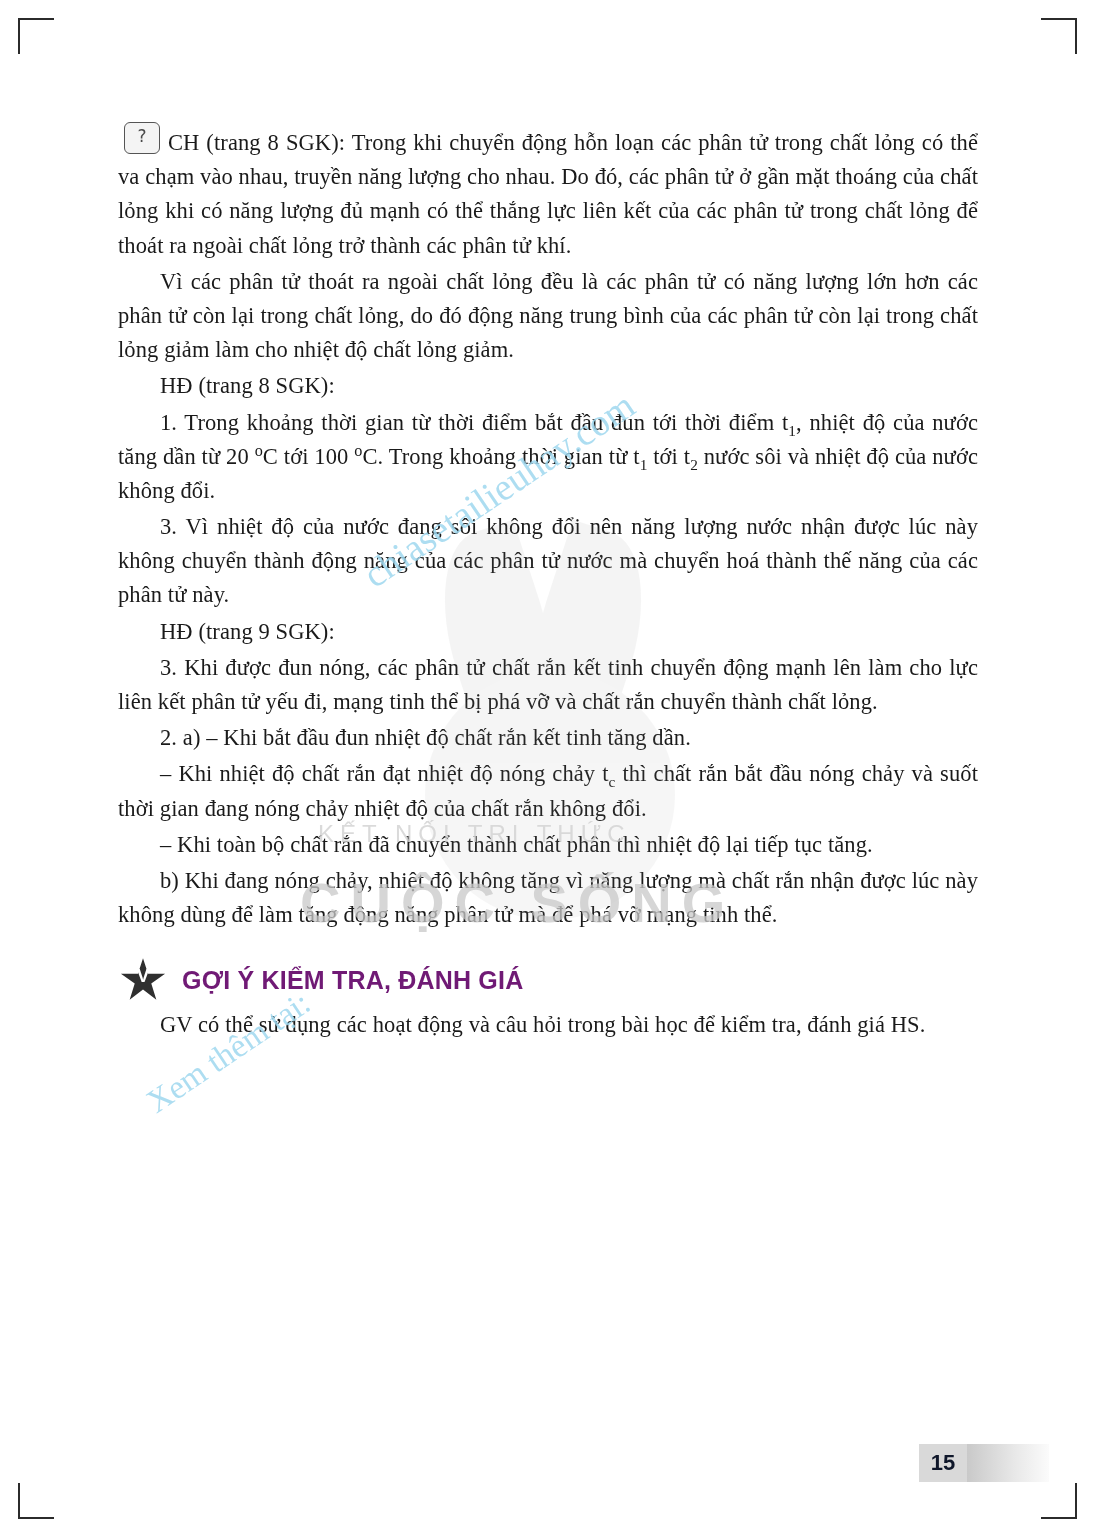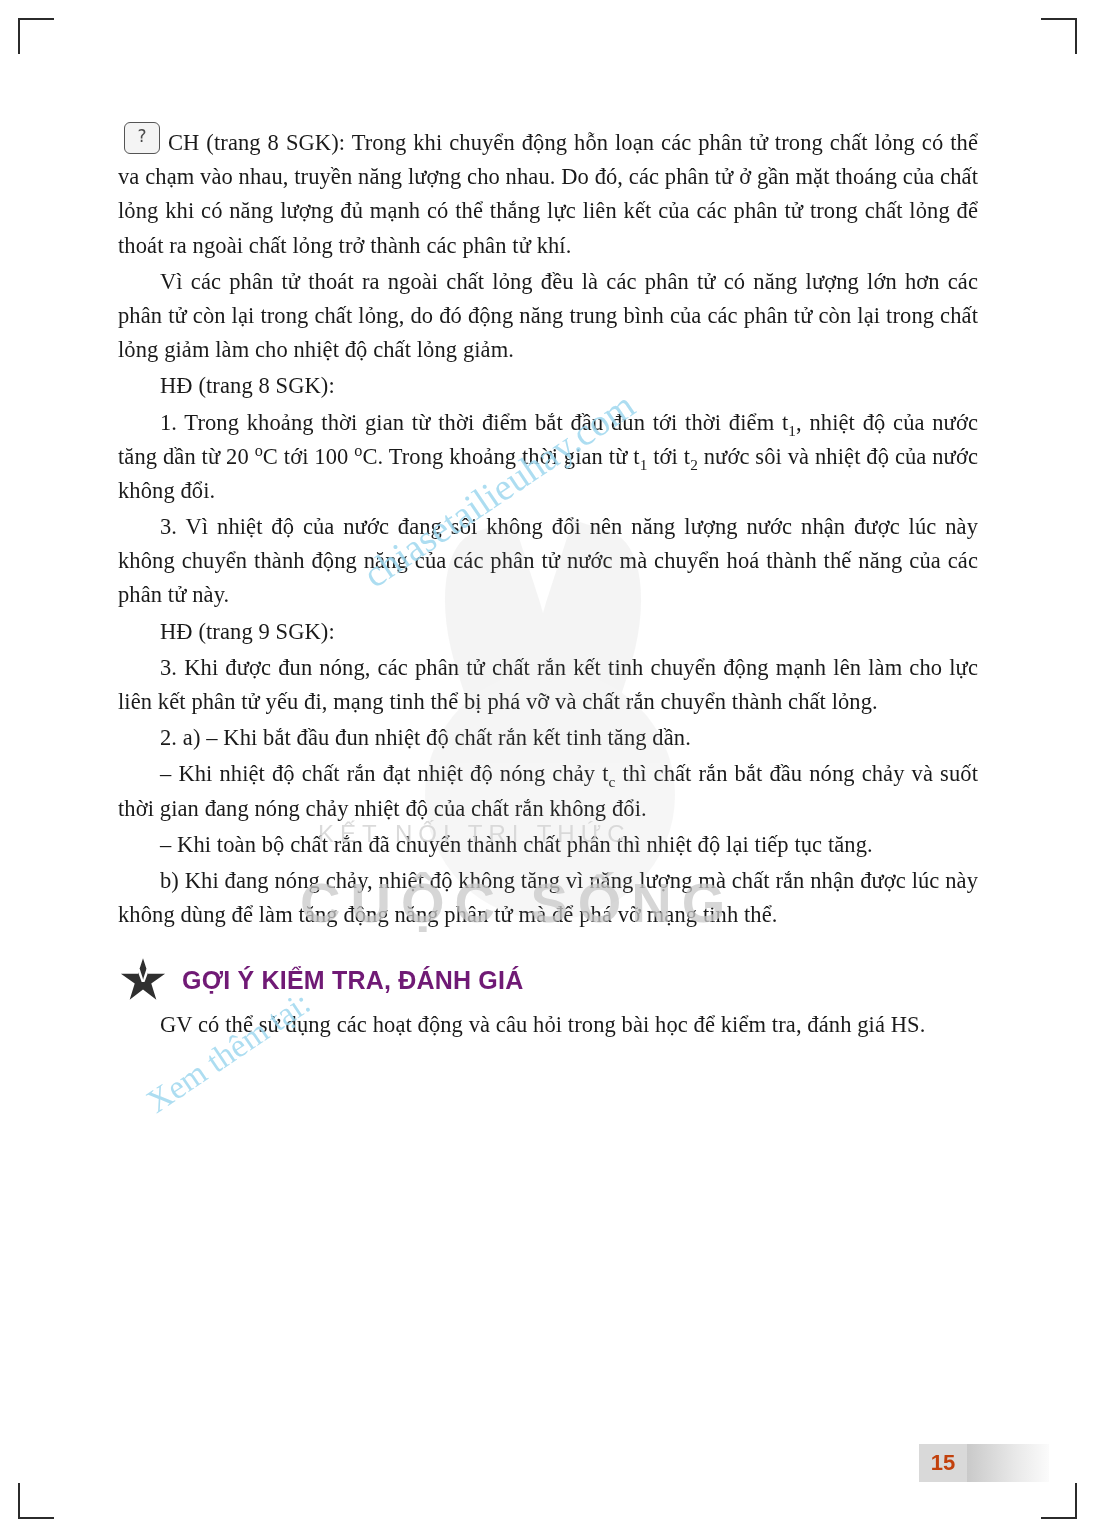--- a/index.html
+++ b/index.html
@@ -210,21 +210,21 @@
   .footer {
     position: absolute;
     right: 46px;
     bottom: 55px;
     display: flex;
     align-items: stretch;
     height: 38px;
   }
   .pg-num {
     background: #d9d9d9;
-    color: #c2410c;
+    color: #0f172a;
     font-family: "Liberation Sans", sans-serif;
     font-weight: bold;
     font-size: 22px;
     display: flex;
     align-items: center;
     justify-content: center;
     width: 48px;
   }
   .pg-tail {
     width: 82px;

